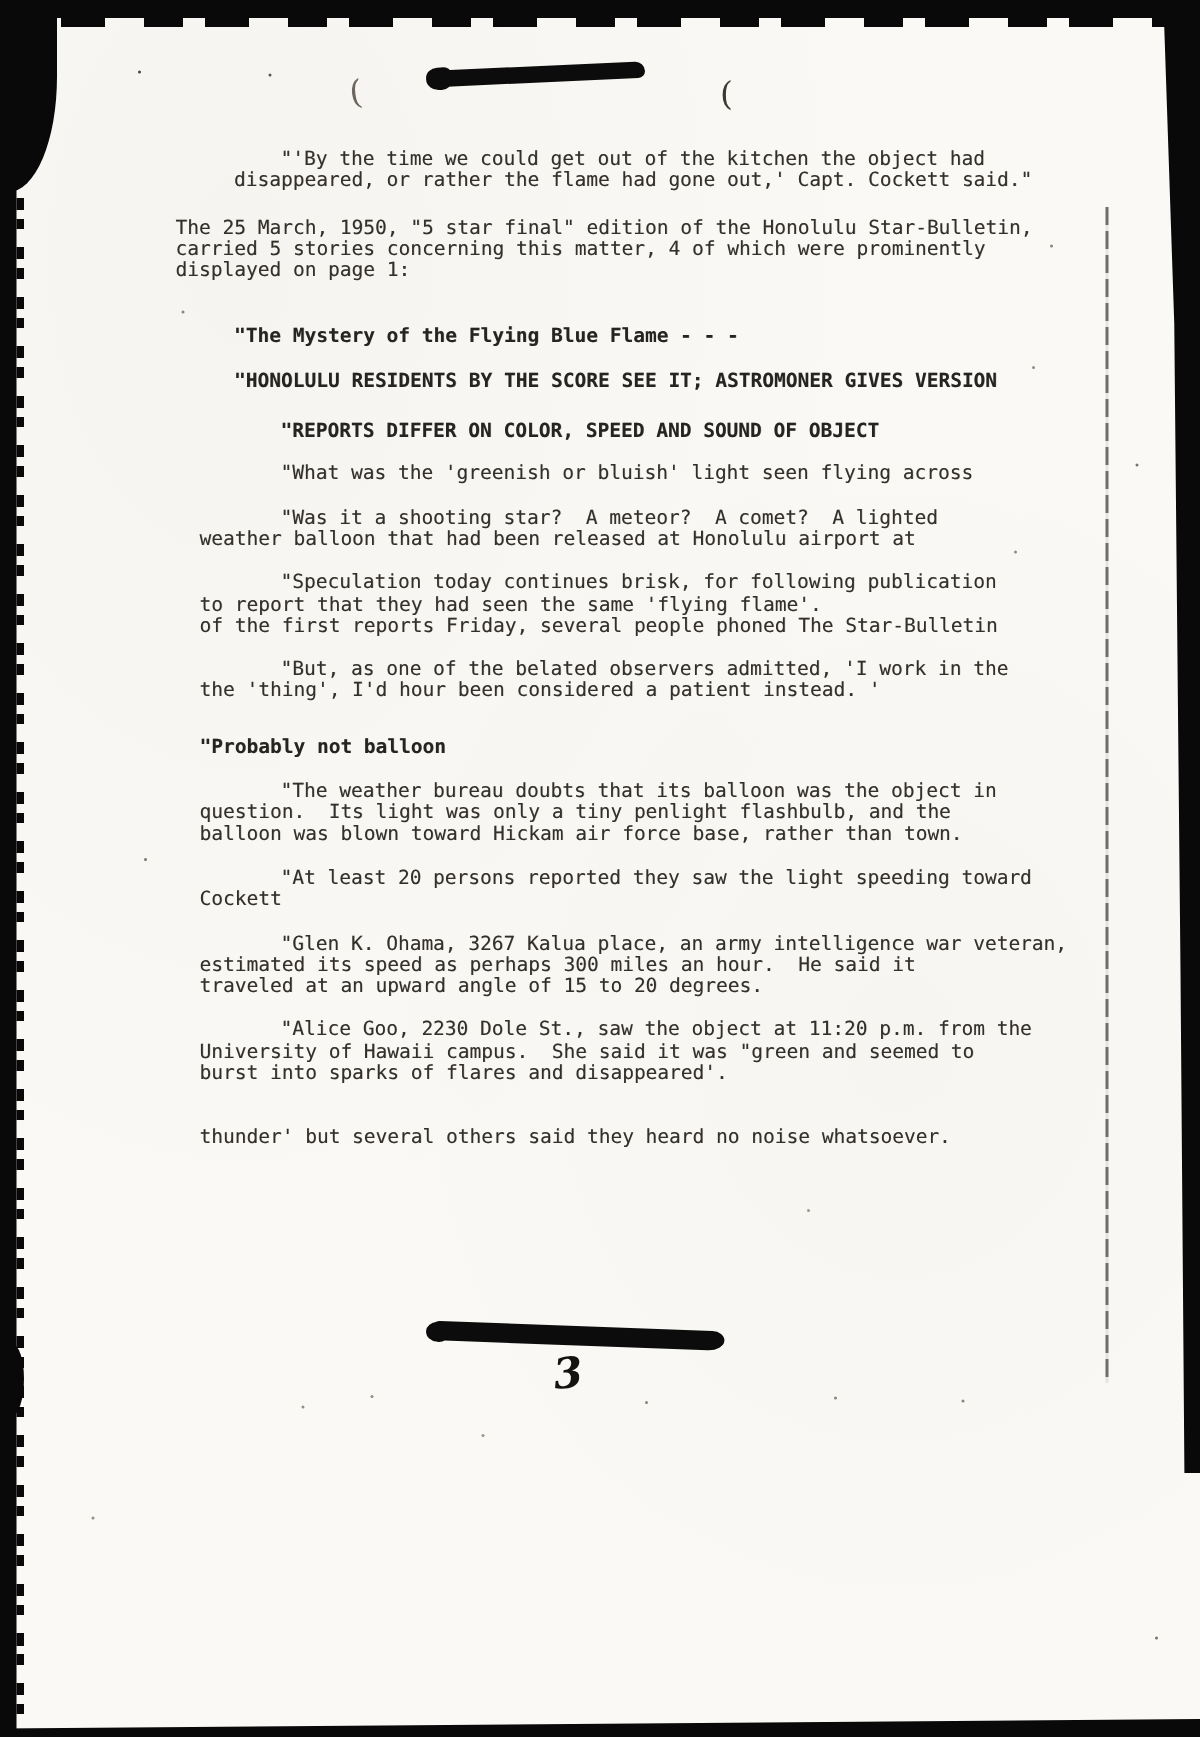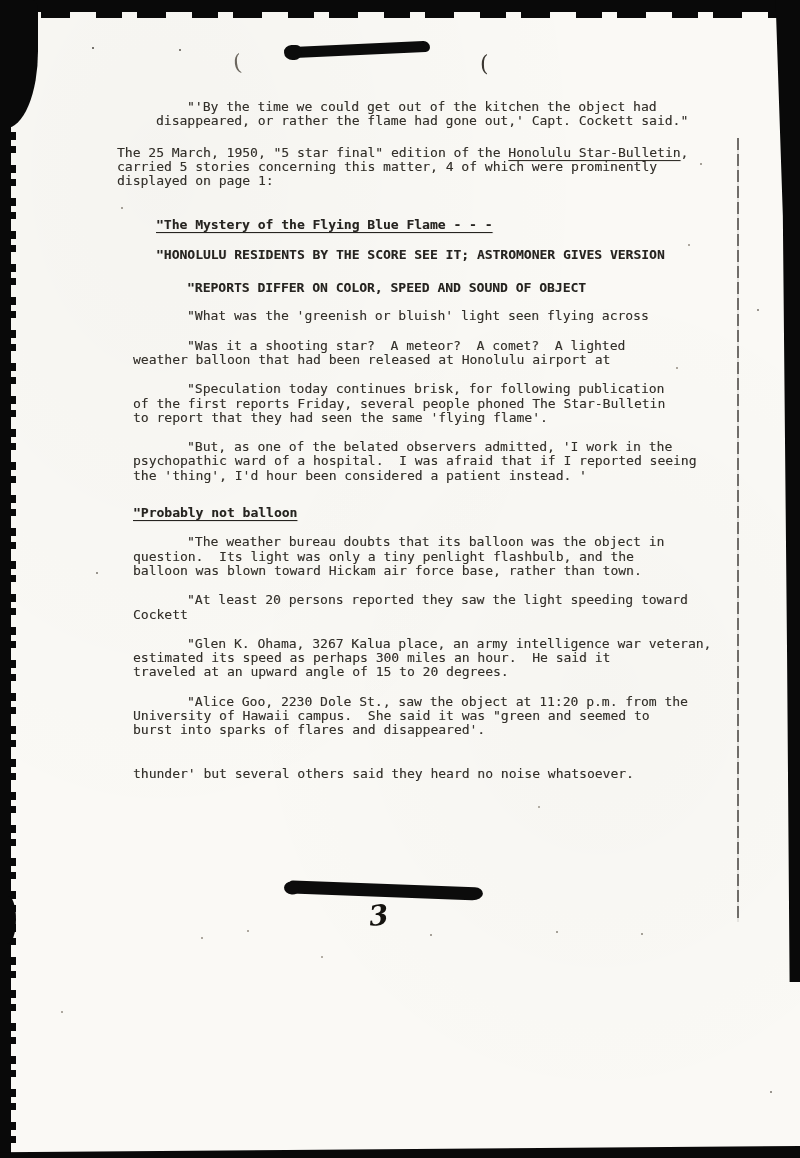--- a/index.html
+++ b/index.html
@@ -15,21 +15,21 @@
   .doc{
     position:absolute; left:117px; top:100px; width:640px;
     font-size:13px; color:#33302a;
     text-shadow:0.3px 0.3px 0 rgba(55,50,45,.35);
   }
   .ln{white-space:pre; height:14.3px; line-height:14.3px;}
   .i0{padding-left:0}
   .i2{padding-left:16px}
   .i5{padding-left:39px}
   .i9{padding-left:70px}
-  .u{text-decoration:underline; text-underline-offset:2.5px; text-decoration-thickness:1.3px;}
+  .u{text-underline-offset:2.5px; text-decoration-thickness:1.3px;}
   .hv{font-weight:700; color:#262420;}
   
   .edge-left{position:absolute; left:0; top:0; width:11px; height:1158px; background:#090909;}
   .edge-left::after{content:""; position:absolute; left:11px; top:0; width:5px; height:100%;
     background:repeating-linear-gradient(180deg,#090909 0 8px, transparent 8px 14px, #090909 14px 21px, transparent 21px 33px);}
   .edge-top{position:absolute; left:0; top:0; width:800px; height:12px; background:#090909;}
   .edge-top::after{content:""; position:absolute; top:12px; left:0; width:100%; height:6px;
     background:repeating-linear-gradient(90deg,#090909 0 26px, transparent 26px 41px, #090909 41px 70px, transparent 70px 96px);}
   .blob-topleft{position:absolute; left:0; top:0; width:38px; height:128px; background:#090909;
     border-radius:0 14% 85% 0 / 0 8% 60% 0;}
@@ -112,27 +112,26 @@
       <div class="ln i9">"What was the 'greenish or bluish' light seen flying across</div>
     </div>
 
     <div class="blk" style="margin-top:15px">
       <div class="ln i9">"Was it a shooting star?  A meteor?  A comet?  A lighted</div>
       <div class="ln i2">weather balloon that had been released at Honolulu airport at</div>
     </div>
 
     <div class="blk" style="margin-top:15px">
       <div class="ln i9">"Speculation today continues brisk, for following publication</div>
+      <div class="ln i2">to report that they had seen the same 'flying flame'.</div>
       <div class="ln i2">of the first reports Friday, several people phoned The Star-Bulletin</div>
-      <div class="ln i2">to report that they had seen the same 'flying flame'.</div>
     </div>
 
     <div class="blk" style="margin-top:15px">
       <div class="ln i9">"But, as one of the belated observers admitted, 'I work in the</div>
-      <div class="ln i2">psychopathic ward of a hospital.  I was afraid that if I reported seeing</div>
       <div class="ln i2">the 'thing', I'd hour been considered a patient instead. '</div>
     </div>
 
     <div class="blk" style="margin-top:23px">
       <div class="ln i2"><span class="u hv">"Probably not balloon</span></div>
     </div>
 
     <div class="blk" style="margin-top:15px">
       <div class="ln i9">"The weather bureau doubts that its balloon was the object in</div>
       <div class="ln i2">question.  Its light was only a tiny penlight flashbulb, and the</div>

